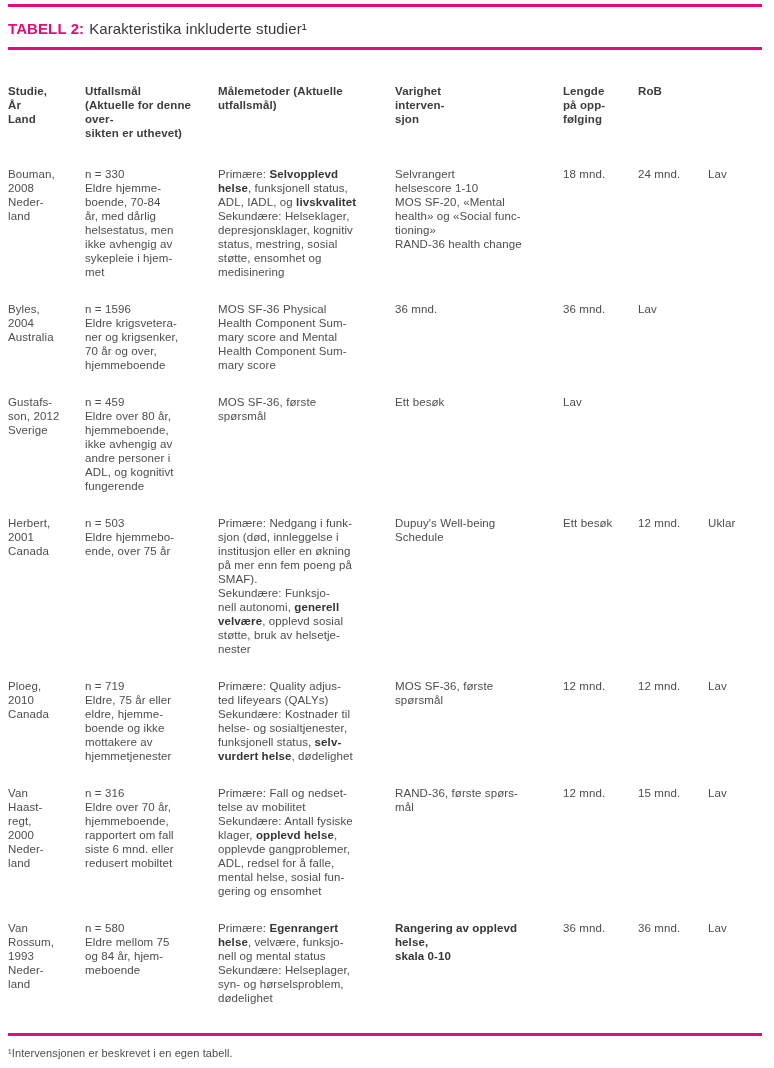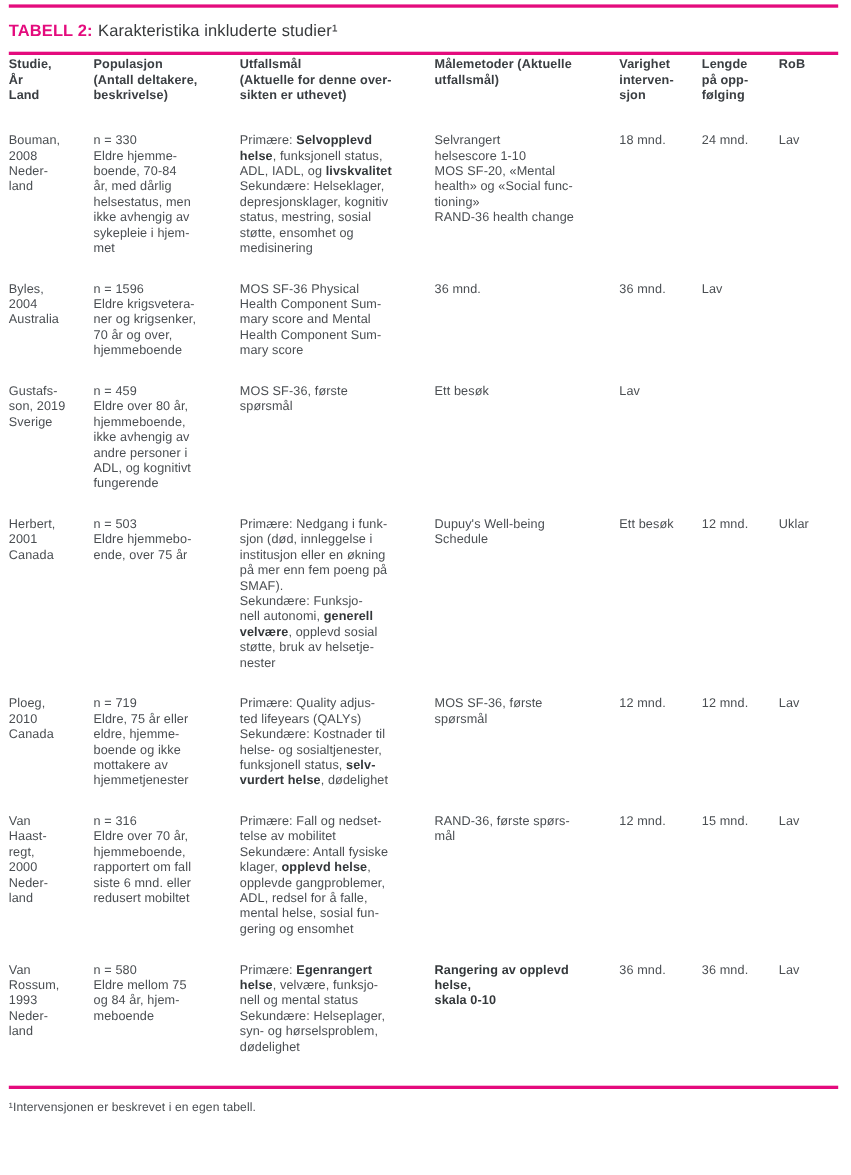--- a/index.html
+++ b/index.html
@@ -31,21 +31,21 @@
   .grid {
     display: grid;
     grid-template-columns: 77px 133px 177px 168px 75px 70px 1fr;
   }
   .cell {
     font-size: 11.5px;
     line-height: 14px;
     white-space: pre-line;
     padding-right: 8px;
   }
-  .header { margin-top: 2px; margin-bottom: 27px; }
+  .header { margin-top: 34px; margin-bottom: 27px; }
   .header .cell { font-weight: 700; color: #3a3e42; }
   .row { margin-bottom: 23px; }
   .row:last-of-type { margin-bottom: 0; }
   .cell b, .cell .seg-b {
     font-weight: 700;
     color: #33373a;
   }
   .footnote {
     margin-top: 10px;
     font-size: 11px;
@@ -61,23 +61,20 @@
   <div class="rule rule-top"></div>
 
   <div class="title-row"><span class="title-label">TABELL 2:</span><span class="title-text">Karakteristika inkluderte studier¹</span></div>
 
   <div class="rule rule-mid"></div>
 
   <div class="grid header">
     <div class="cell">Studie,
 År
 Land</div>
-    <div class="cell">Populasjon
-(Antall deltakere,
-beskrivelse)</div>
     <div class="cell">Utfallsmål
 (Aktuelle for denne over-
 sikten er uthevet)</div>
     <div class="cell">Målemetoder (Aktuelle
 utfallsmål)</div>
     <div class="cell">Varighet
 interven-
 sjon</div>
     <div class="cell">Lengde
 på opp-
@@ -131,21 +128,21 @@
 mary score and Mental
 Health Component Sum-
 mary score</span></div>
     <div class="cell">36 mnd.</div>
     <div class="cell">36 mnd.</div>
     <div class="cell">Lav</div>
   </div>
 
   <div class="grid row">
     <div class="cell">Gustafs-
-son, 2019
+son, 2012
 Sverige</div>
     <div class="cell">n = 459
 Eldre over 80 år,
 hjemmeboende,
 ikke avhengig av
 andre personer i
 ADL, og kognitivt
 fungerende</div>
     <div class="cell"><span>MOS SF-36, første
 spørsmål</span></div>

